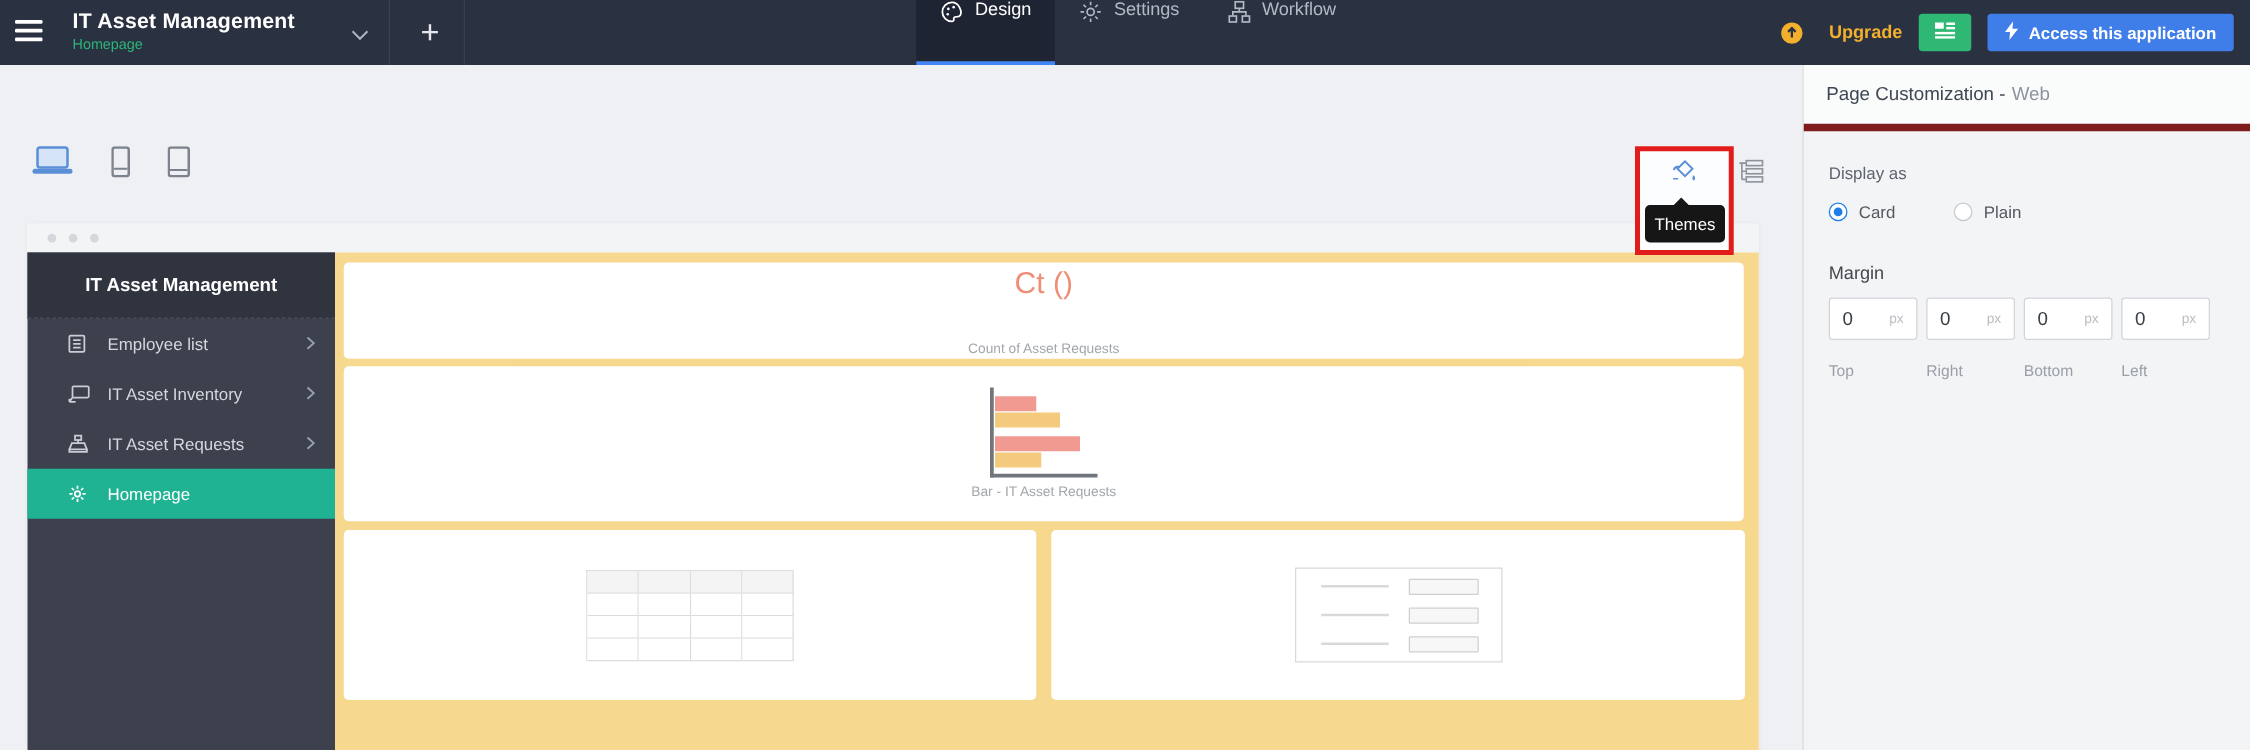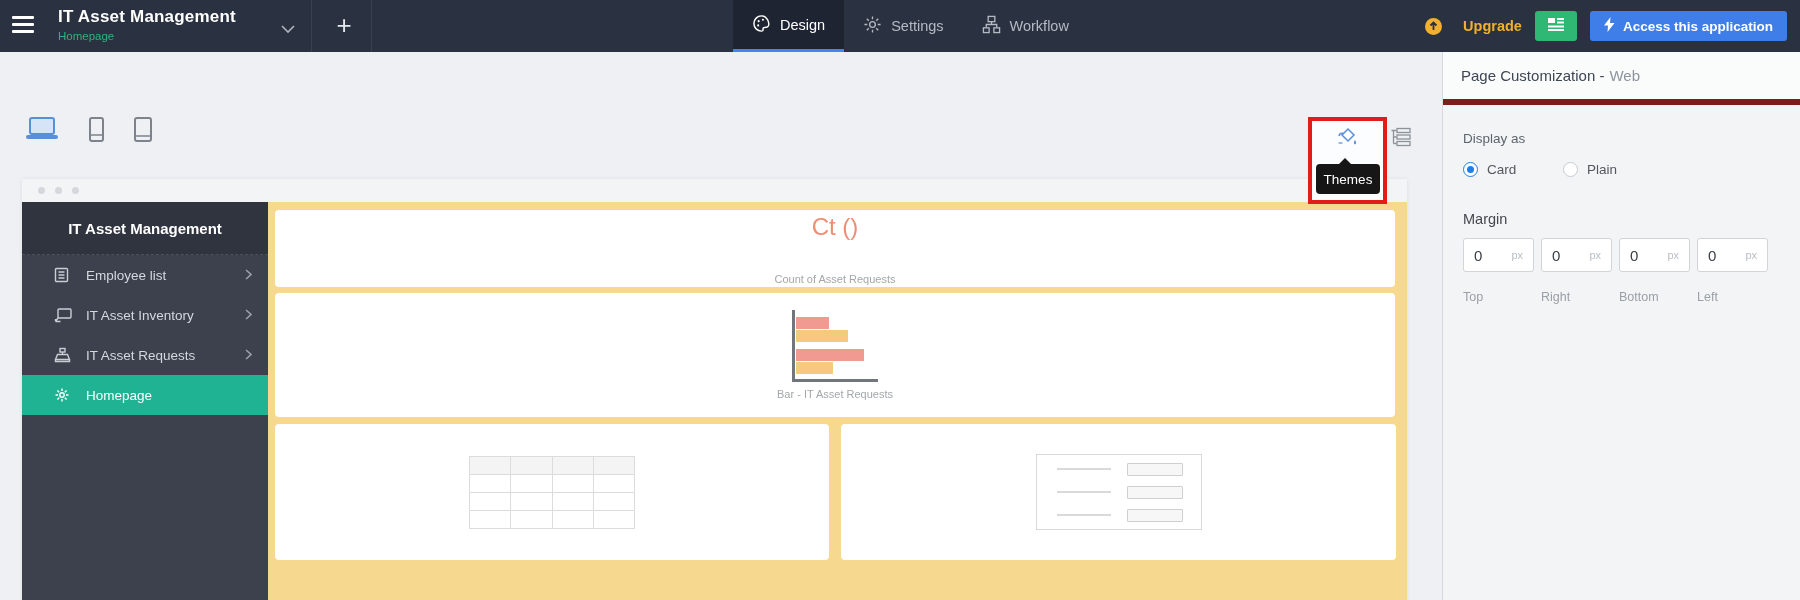--- a/index.html
+++ b/index.html
@@ -11,21 +11,21 @@
   .topbar { position:absolute; left:0; top:0; width:1800px; height:52px; background:#2a3140; }
   .hamburger { position:absolute; left:12px; top:16px; width:26px; height:20px; cursor:pointer; }
   .hamburger span { display:block; width:22px; height:2.5px; background:#ffffff; margin:0 0 4.5px 0; border-radius:1px; }
   .app-title-block { position:absolute; left:58px; top:7px; }
   .app-title { color:#ffffff; font-size:17px; font-weight:bold; letter-spacing:.2px; }
   .app-subtitle { color:#2cb57a; font-size:11.5px; margin-top:3px; }
   .title-chevron { position:absolute; left:280px; top:20px; }
   .tb-sep { position:absolute; top:0; width:1px; height:52px; background:#39404f; }
   .plus-btn { position:absolute; left:318px; top:0; width:52px; height:52px; color:#e4e7ec; font-size:26px; font-weight:300; text-align:center; line-height:50px; cursor:pointer; }
   .tabs { position:absolute; left:733px; top:0; height:52px; display:flex; }
-  .tab { height:52px; display:flex; align-items:center; gap:9px; padding:0 19px; color:#b4bac4; font-size:14.5px; cursor:pointer; }
+  .tab { height:52px; display:flex; align-items:flex-start; gap:9px; padding:0 19px; color:#b4bac4; font-size:14.5px; cursor:pointer; }
   .tab.active { background:#1e2431; color:#ffffff; border-bottom:3px solid #4285f4; padding-bottom:0; }
   .topbar-right { position:absolute; right:13px; top:0; height:52px; display:flex; align-items:center; gap:13px; }
   .upgrade { display:flex; align-items:center; gap:21px; cursor:pointer; }
   .upgrade-circle { width:17px; height:17px; border-radius:50%; background:#f2b02c; display:flex; align-items:center; justify-content:center; }
   .upgrade-label { color:#f2b02c; font-size:14.5px; font-weight:bold; }
   .green-btn { width:42px; height:30px; background:#2eb873; border-radius:3px; display:flex; align-items:center; justify-content:center; cursor:pointer; }
   .access-btn { height:30px; background:#3f7ee8; border-radius:3px; display:flex; align-items:center; gap:8px; padding:0 14px; color:#ffffff; font-size:13.5px; font-weight:bold; cursor:pointer; }
 
   
   .workspace { position:absolute; left:0; top:52px; width:1442px; height:548px; background:#eef0f3; }

